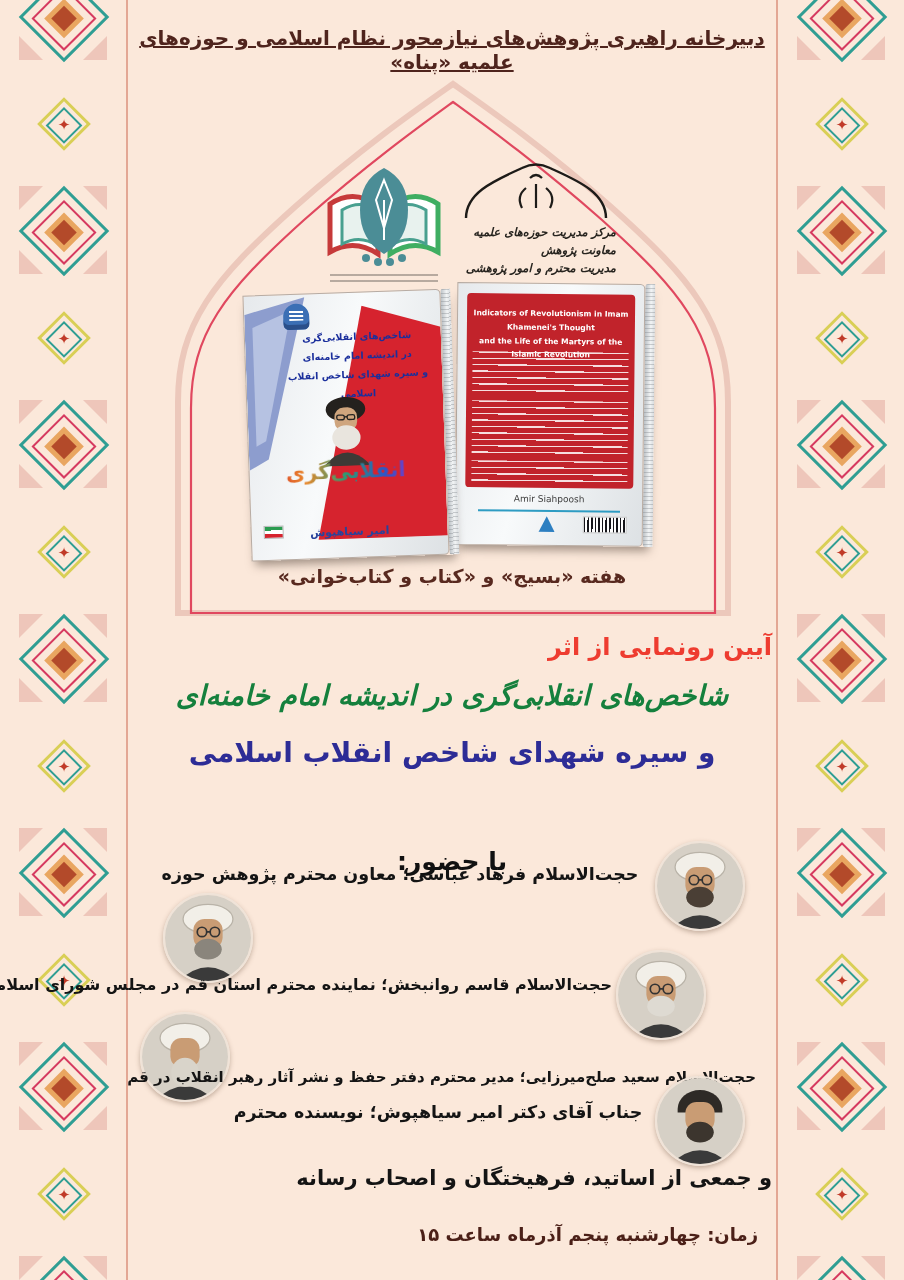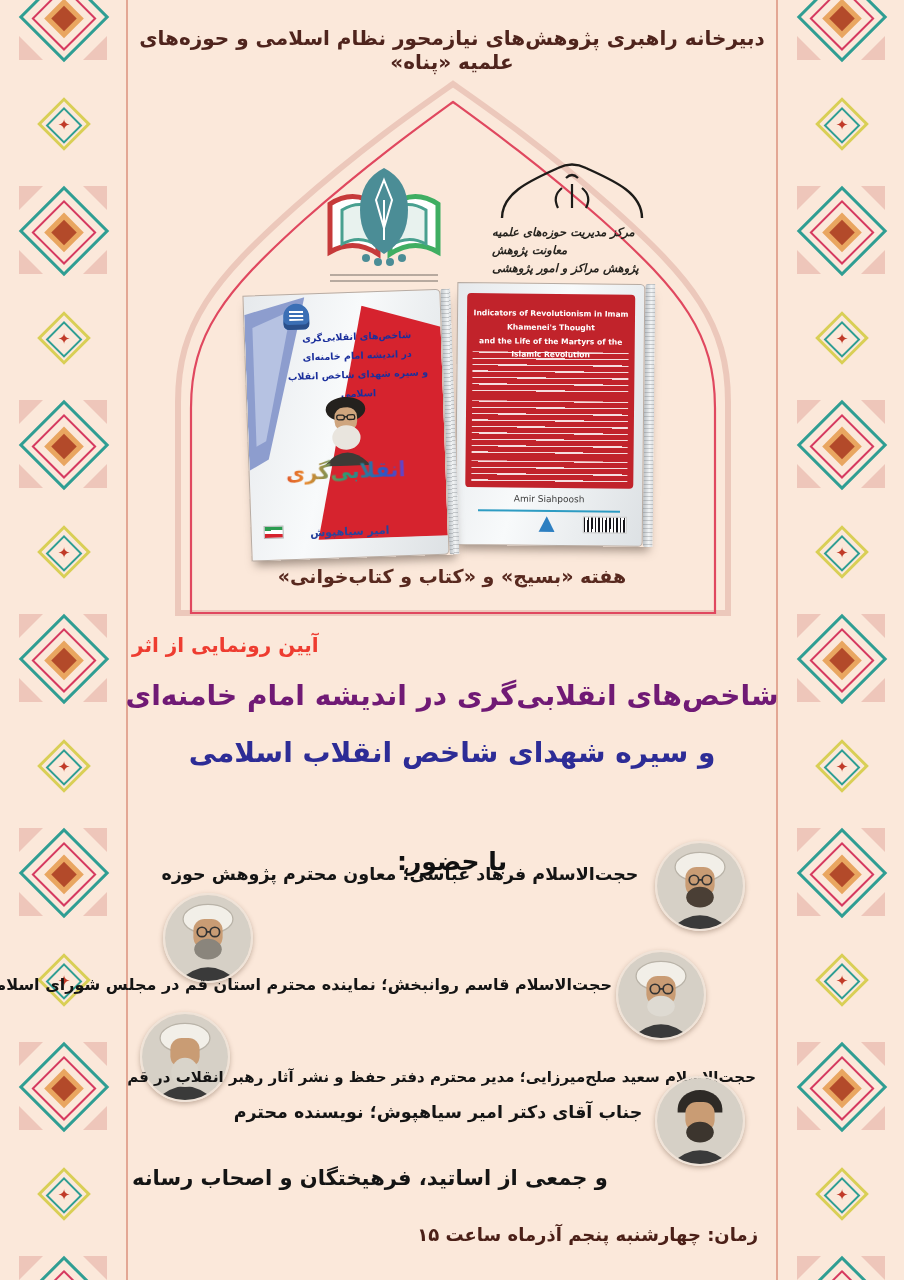--- a/index.html
+++ b/index.html
@@ -20,31 +20,31 @@
   .dm.teal{width:58px;height:58px;margin:-31px;border:3px solid #2f9e93;transform:rotate(45deg);}
   .dm.crim{width:42px;height:42px;margin:-22px;border:2px solid #d63a60;}
   .dm.org{width:28px;height:28px;margin:-14px;background:#e9a660;}
   .dm.rust{width:18px;height:18px;margin:-9px;background:#b34a2a;}
   .m-small{position:relative;width:50px;height:50px;flex:none;}
   .dm.yel{width:32px;height:32px;margin:-18px;border:3px solid #d9cf55;transform:rotate(45deg);}
   .dm.teal2{width:22px;height:22px;margin:-12px;border:2px solid #2f9e93;}
   .star{position:absolute;left:50%;top:50%;transform:translate(-50%,-50%) rotate(-45deg);color:#c13a28;font-size:15px;font-style:normal;}
 
   
-  .header-line{position:absolute;top:26px;left:132px;right:132px;text-align:center;font-size:20px;font-weight:bold;color:#4f241d;}
+  .header-line{position:absolute;top:26px;left:132px;right:132px;text-align:center;font-size:20px;font-weight:bold;color:#4f241d;text-decoration:underline;}
 
   
   .arch{position:absolute;left:158px;top:72px;width:590px;height:546px;}
   .arch svg{display:block;}
 
   
   .logo-left{position:absolute;left:316px;top:166px;width:136px;height:118px;}
   .logo-left .caption-bars{position:absolute;left:10%;right:10%;bottom:0;height:10px;
      background:repeating-linear-gradient(to bottom,#9a8f86 0 2px,transparent 2px 6px);opacity:.7;}
-  .logo-right{position:absolute;left:492px;top:158px;width:160px;height:136px;text-align:left;}
+  .logo-right{position:absolute;left:456px;top:158px;width:160px;height:136px;text-align:right;}
   .logo-right .cap{font-size:11.5px;line-height:1.55;color:#27241f;font-style:italic;font-weight:bold;direction:rtl;}
 
   
   .book{position:absolute;display:flex;box-shadow:0 8px 10px -4px rgba(74,58,48,.5);}
   .book .pages{width:10px;background:linear-gradient(to right,#b9bfc4,#f2f4f5 60%,#d7dbde);
      border-radius:3px 0 0 3px;
      background-image:repeating-linear-gradient(to bottom,rgba(120,125,130,.35) 0 1px,transparent 1px 4px),linear-gradient(to right,#b9bfc4,#f2f4f5 60%,#d7dbde);}
   .book-front{left:247px;top:292px;width:208px;height:266px;transform:rotate(-2deg);z-index:2;}
   .book-back{left:456px;top:283px;width:198px;height:263px;transform:rotate(.6deg);}
   .cover{position:relative;flex:1;border:1px solid #b7aca4;border-radius:0 5px 5px 0;overflow:hidden;background:linear-gradient(105deg,#e6e9ec,#f8fafb 45%,#dde1e4);}
@@ -67,36 +67,36 @@
   .bc-red{position:absolute;left:5%;right:5%;top:4%;height:74%;background:#c1232b;border-radius:4px;}
   .bc-title{position:absolute;left:5%;right:5%;top:9%;text-align:center;color:#fff;font-weight:bold;font-size:7.6px;line-height:1.8;direction:ltr;}
   .bc-par{position:absolute;left:8%;right:8%;background:repeating-linear-gradient(to bottom,rgba(255,255,255,.85) 0 1.3px,transparent 1.3px 6.4px);}
   .bc-name{position:absolute;left:0;right:0;top:80.5%;text-align:center;color:#3c3c3c;font-size:9px;direction:ltr;}
   .bc-rule{position:absolute;left:12%;right:12%;top:86.5%;height:2px;background:#2e9cc3;}
   .bc-logo{position:absolute;left:44%;top:89%;width:18px;height:16px;background:#2d7fc1;clip-path:polygon(50% 0,95% 100%,5% 100%);}
   .bc-barcode{position:absolute;right:8%;top:89%;width:42px;height:15px;background:repeating-linear-gradient(90deg,#15151a 0 1.5px,#fff 1.5px 3.6px);border:1px solid #ccc;}
 
   
   .week-line{position:absolute;left:180px;right:180px;top:565px;text-align:center;font-size:19px;font-weight:bold;color:#58291f;}
-  .kicker{position:absolute;left:132px;right:132px;top:633px;text-align:left;font-size:20px;font-weight:bold;color:#ee3c30;}
-  .title-1{position:absolute;left:110px;right:110px;top:679px;text-align:center;font-size:28px;font-weight:bold;color:#701a75;white-space:nowrap;}
+  .kicker{position:absolute;left:132px;right:132px;top:633px;text-align:right;font-size:24px;font-weight:bold;color:#ee3c30;}
+  .title-1{position:absolute;left:110px;right:110px;top:679px;text-align:center;font-size:28px;font-weight:bold;color:#15803d;white-space:nowrap;font-style:italic;}
   .title-2{position:absolute;left:132px;right:132px;top:736px;text-align:center;font-size:28px;font-weight:bold;color:#2d2c96;white-space:nowrap;}
   .presence{position:absolute;left:132px;right:132px;top:799px;text-align:center;font-size:25px;font-weight:bold;color:#111;margin-top:48px;}
 
   
   .speaker-photo{position:absolute;width:86px;height:86px;border-radius:50%;overflow:hidden;border:2px solid #efe3d8;box-shadow:0 2px 5px rgba(90,60,40,.35);}
   .speaker-text{position:absolute;font-weight:bold;color:#141414;text-align:center;white-space:nowrap;}
   .sp1-p{left:655px;top:841px;} .sp1-t{left:150px;width:500px;top:864px;font-size:17.5px;}
   .sp2-p{left:163px;top:893px;} .sp2-t{left:256px;width:494px;top:918px;font-size:15.5px;}
   .sp3-p{left:616px;top:950px;} .sp3-t{left:126px;width:486px;top:975px;font-size:16px;}
   .sp4-p{left:140px;top:1012px;}.sp4-t{left:232px;width:524px;top:1068px;font-size:15px;}
   .sp5-p{left:655px;top:1076px;}.sp5-t{left:226px;width:424px;top:1102px;font-size:17.5px;}
 
   
-  .community{position:absolute;left:132px;right:132px;top:1166px;text-align:left;font-size:21px;font-weight:bold;color:#141414;}
+  .community{position:absolute;left:132px;right:132px;top:1166px;text-align:right;font-size:21px;font-weight:bold;color:#141414;}
   .footer-row{position:absolute;left:146px;right:146px;top:1224px;display:flex;justify-content:space-between;font-size:18px;font-weight:bold;color:#4b2018;}
 </style>
 </head>
 <body>
 
 <div class="poster">
 
   <div class="decor-col left">
       <div class="m-big">
         <i class="ct bl"></i>
@@ -383,21 +383,21 @@
       <path d="M10,60 C10,34 40,22 66,10 Q80,3 94,10 C120,22 150,34 150,60" fill="none" stroke="#1d1b18" stroke-width="2.4"></path>
       <g stroke="#1d1b18" stroke-width="2.2" fill="none">
         <path d="M66,50 Q60,38 70,30"></path>
         <path d="M94,50 Q100,38 90,30"></path>
         <line x1="80" y1="26" x2="80" y2="50"></line>
         <path d="M74,20 q6,-6 12,0"></path>
       </g>
     </svg>
     <div class="cap">مرکز مدیریت حوزه‌های علمیه</div>
     <div class="cap">معاونت پژوهش</div>
-    <div class="cap">پژوهش مراکز و امور پژوهشی</div>
+    <div class="cap">مدیریت محترم و امور پژوهشی</div>
   </div>
 
   <div class="book book-front">
     <div class="pages"></div>
     <div class="cover">
       <div class="fc-blue"></div>
       <div class="fc-blue-in"></div>
       <div class="fc-red"></div>
       <div class="fc-logo"></div>
       <div class="fc-title">

